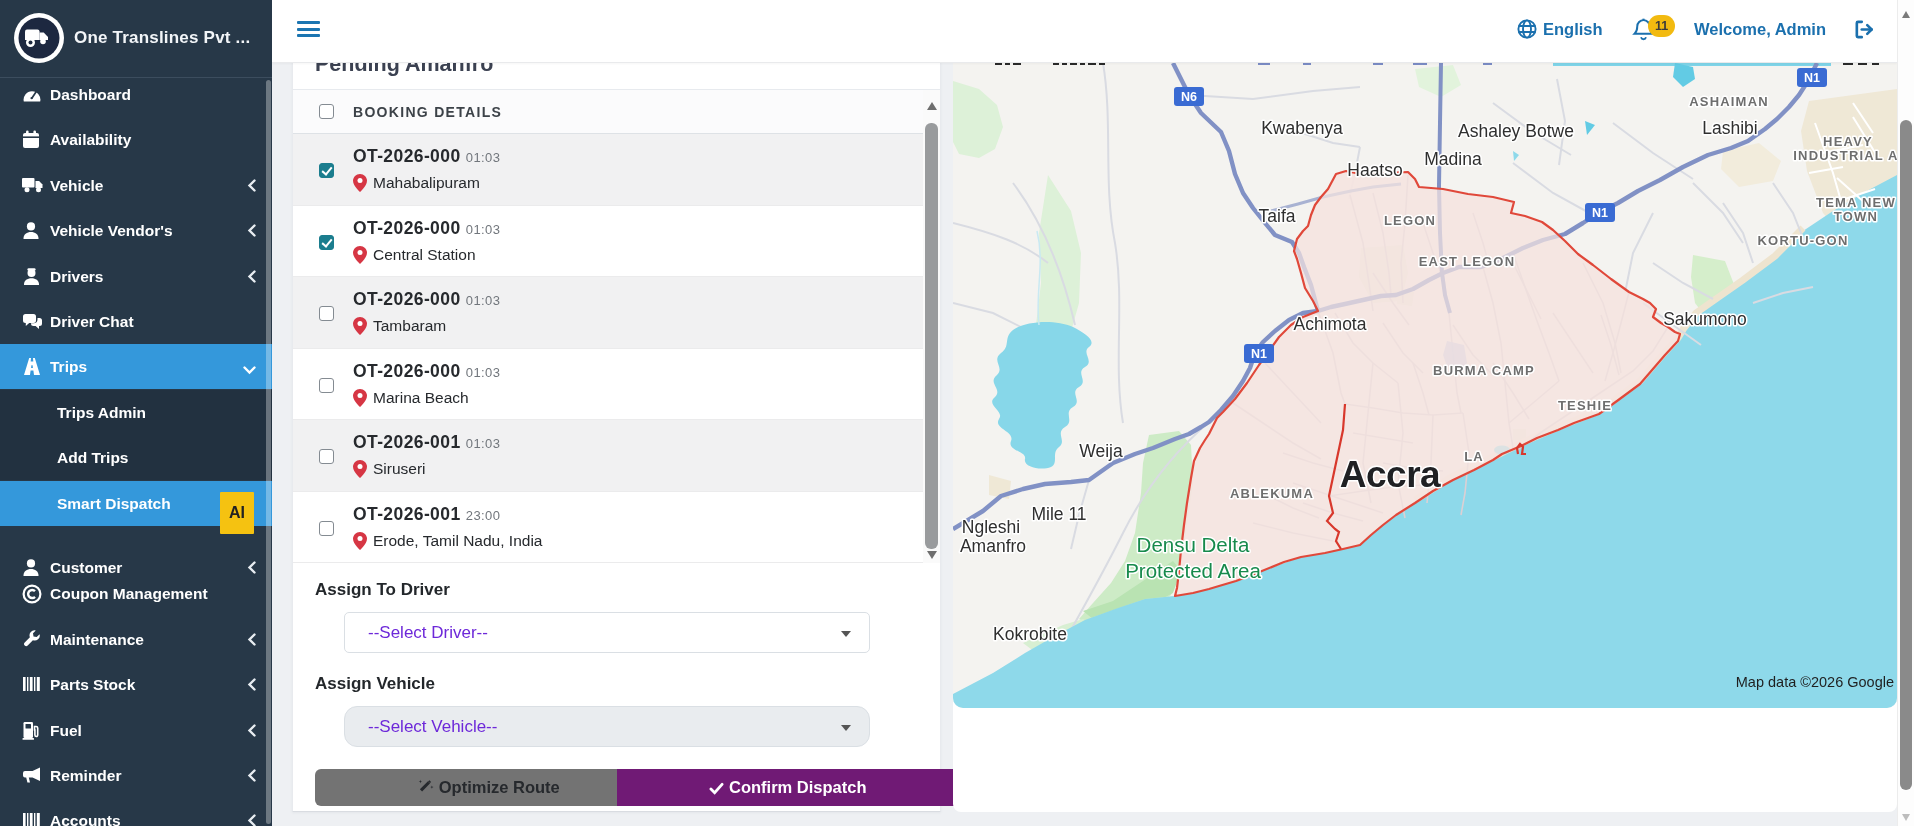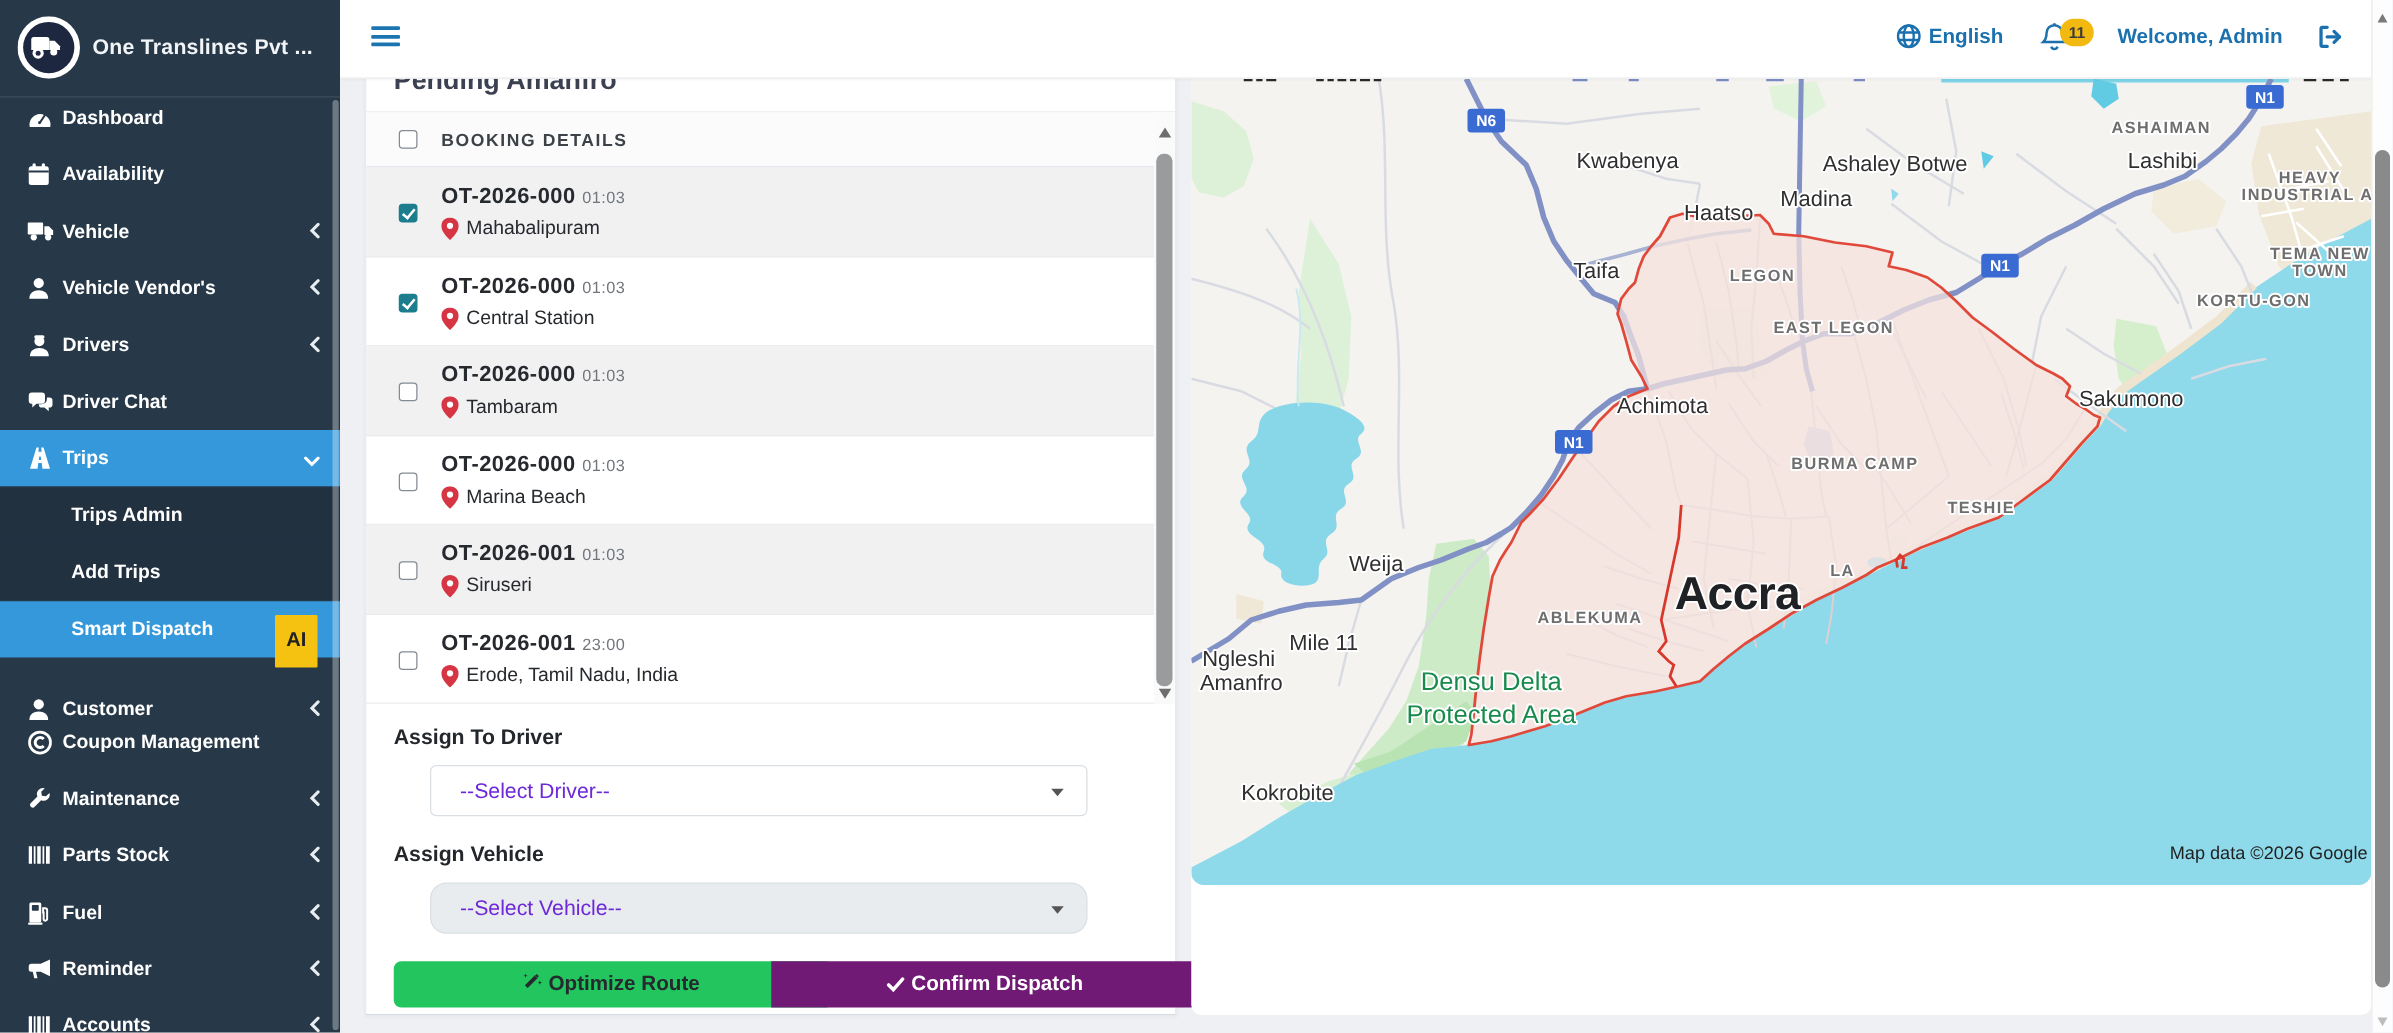--- a/index.html
+++ b/index.html
@@ -38,21 +38,21 @@
 .row .tm { font-size:13px; font-weight:normal; color:#71767c; }
 .row .loc { position:absolute; left:80px; top:40px; font-size:15.5px; color:#26292d; }
 .row .pin { position:absolute; left:60px; top:40px; width:14px; height:18px; }
 #list-sb { position:absolute; left:630px; top:46px; width:17px; height:473px; background:#fafafa; }
 #list-thumb { position:absolute; left:2px; top:33px; width:13px; height:426px; background:#999b9d; border-radius:6px; }
 .lbl { position:absolute; left:22px; font-size:17px; font-weight:bold; color:#23272b;text-align:center; }
 .sel { position:absolute; left:22px; width:526px; height:41px; border:1px solid #dadfe4; border-radius:5px; background:#fff; font-size:17px; color:#6d28d9;margin-left:29px; }
 .sel .tx { position:absolute; left:23px; top:10px; }
 .sel .car { position:absolute; right:18px; top:18px; width:0; height:0; border-left:5px solid transparent; border-right:5px solid transparent; border-top:6px solid #555; }
 .btn { position:absolute; top:725px; height:37px; font-size:16.5px; font-weight:bold; text-align:center; line-height:37px; }
-#btn-opt { left:22px; width:347px; background:#22c55e; color:#26292d; border-radius:6px 0 0 6px; }
+#btn-opt { left:22px; width:347px; background:#737373; color:#26292d; border-radius:6px 0 0 6px; }
 #btn-con { left:324px; width:342px; background:#701a75; color:#fff; border-radius:0 6px 6px 0; }
 #map-wrap { position:absolute; left:681px; top:43px; width:944px; height:769px; background:#fff; border-radius:8px; }
 #map { position:absolute; left:0; top:20px; width:944px; height:645px; border-radius:0 0 10px 10px; overflow:hidden; background:#f4f3f0; }
 #pagesb { position:absolute; right:0; top:0; width:17px; height:826px; background:#fdfdfd; z-index:50; border-left:1px solid #ececec; }
 #pagesb .up { position:absolute; left:3.5px; top:11px; width:0; height:0; border-left:4.5px solid transparent; border-right:4.5px solid transparent; border-bottom:7px solid #7a7a7a; }
 #pagesb .dn { position:absolute; left:3.5px; bottom:5px; width:0; height:0; border-left:4.5px solid transparent; border-right:4.5px solid transparent; border-top:7px solid #bdbdbd; }
 #pagesb .th { position:absolute; left:2px; top:120px; width:12px; height:670px; background:#8a8a8a; border-radius:6px; }
 .halo { paint-order:stroke; stroke:#ffffff; stroke-width:3px; stroke-linejoin:round; }
 .city { font-family:"Liberation Sans",sans-serif; font-size:17.5px; fill:#2f2f2f; }
 .dist { font-family:"Liberation Sans",sans-serif; font-size:13px; font-weight:bold; fill:#6e6e6e; letter-spacing:1.2px; }

